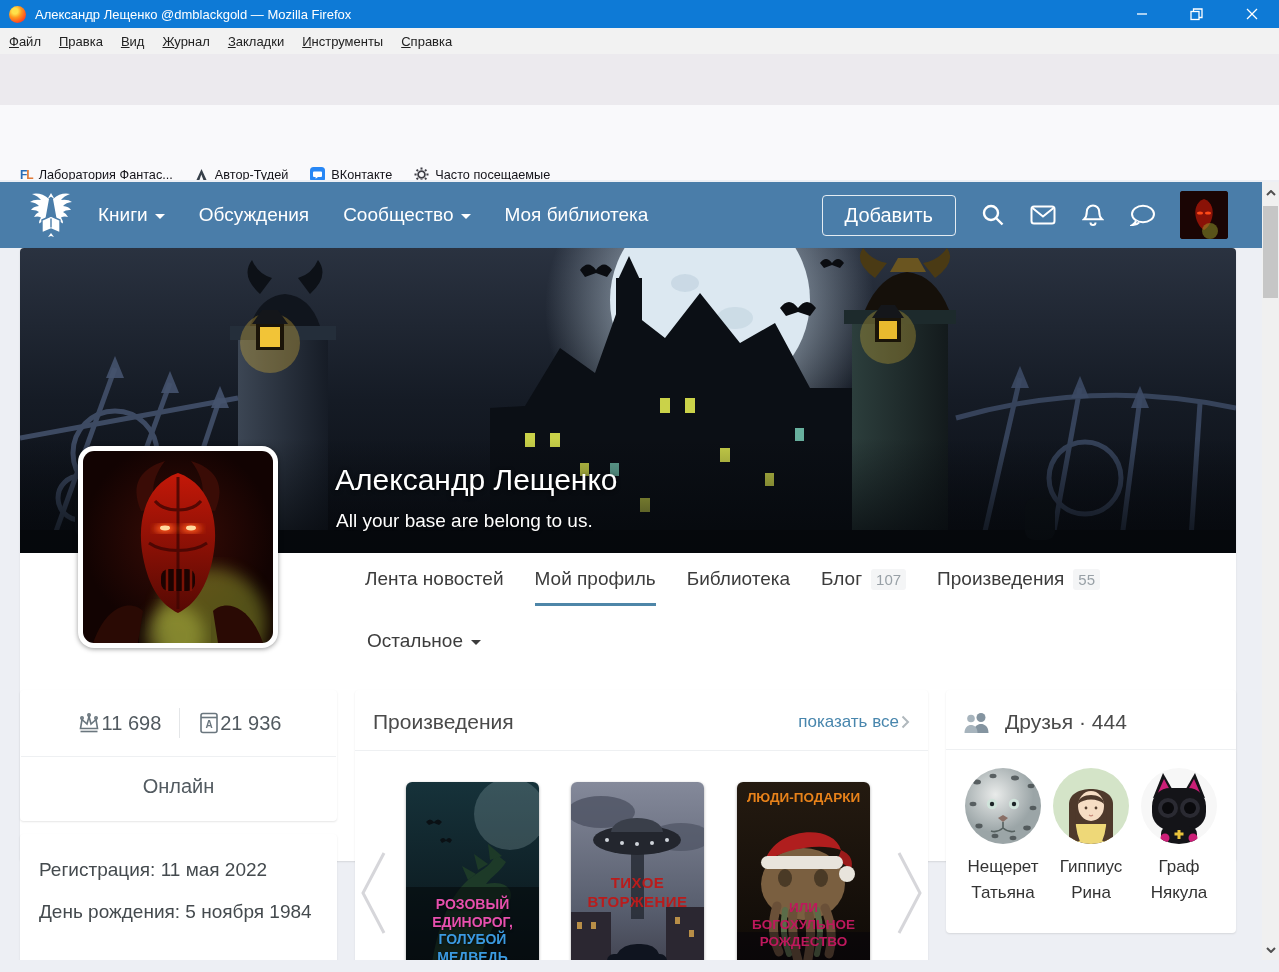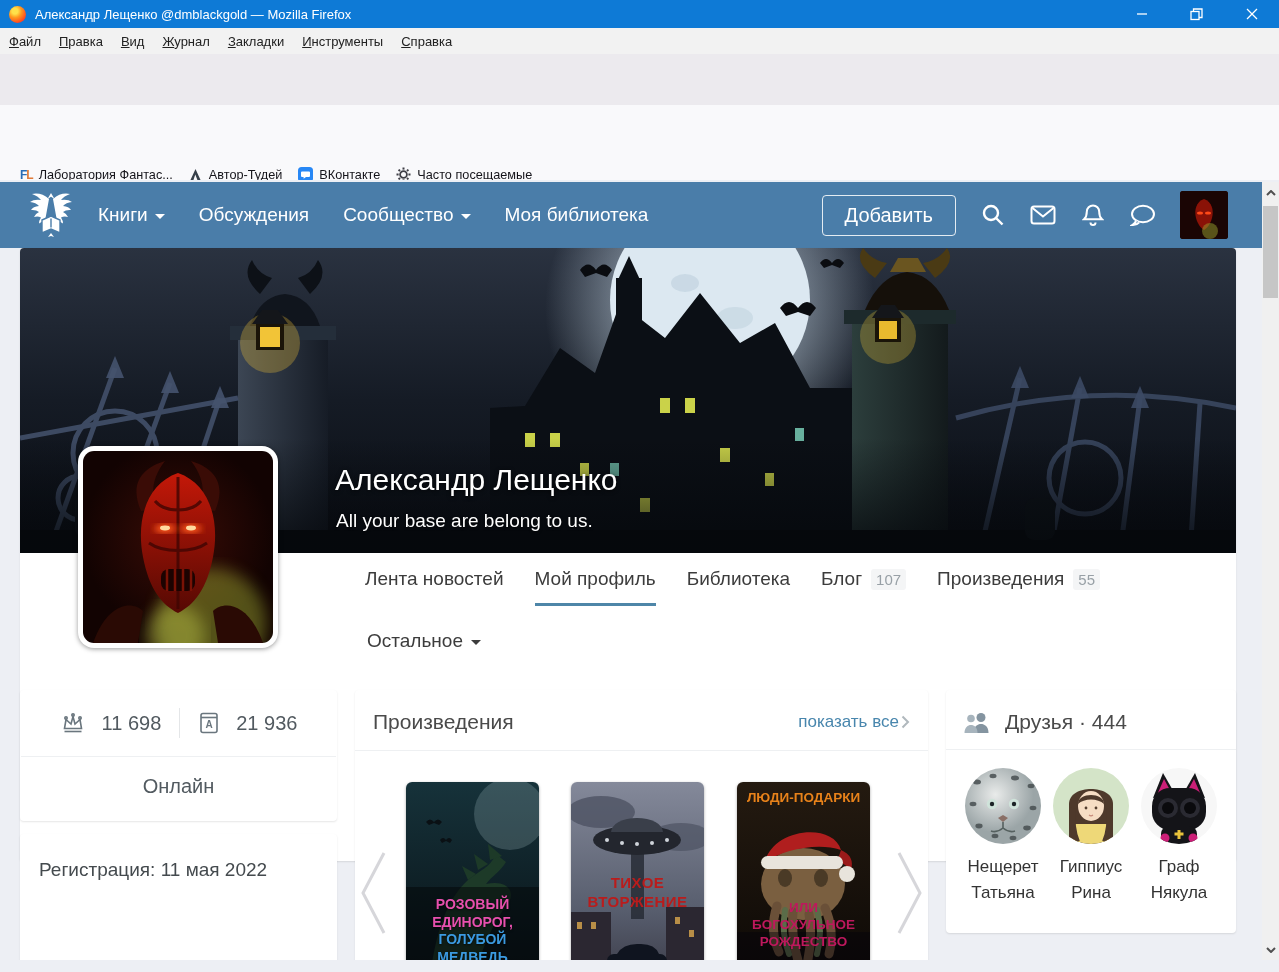--- a/index.html
+++ b/index.html
@@ -38,21 +38,21 @@
   .nav-btn { position:absolute; top:117px; width:30px; height:30px; border-radius:4px;
     display:flex; align-items:center; justify-content:center; }
   #urlbar { position:absolute; left:215px; top:115px; width:750px; height:34px; background:#f0f0f4;
     border-radius:6px; display:flex; align-items:center; padding:0 6px; }
   .urlbar-icon { width:28px; height:28px; display:flex; align-items:center; justify-content:center; }
   #url-text { font-size:14.5px; color:#7a7a85; margin-left:6px; flex:1; white-space:nowrap; overflow:hidden; }
   #url-text b { color:#15141a; font-weight:400; }
   .toolbar-right-icon { position:absolute; top:117px; width:30px; height:30px; display:flex; align-items:center; justify-content:center; }
 
   #bookmarksbar { position:absolute; left:0; top:158px; width:1279px; height:34px; background:#f9f9fb;
-    border-bottom:1px solid #d8d8dc; display:flex; align-items:center; padding-left:12px; gap:0; }
+    border-bottom:1px solid #d8d8dc; display:flex; align-items:center; padding-left:12px; gap:6px; }
   .bookmark { display:flex; align-items:center; gap:6px; font-size:12.7px; color:#15141a; padding:4px 8px; border-radius:4px; }
   #fl-icon { font-size:12px; font-weight:bold; letter-spacing:-1px; }
   #fl-icon .f { color:#2a6db5; } #fl-icon .l { color:#e07b39; }
 
   
   #viewport { position:absolute; left:0; top:180px; width:1279px; height:780px; background:#edeff4; overflow:hidden; }
   #site-header { position:absolute; left:0; top:2px; width:1262px; height:66px; background:#4a7da9;
     display:flex; align-items:center; color:#fff; }
   #site-logo { margin:0 22px 0 26px; }
   .site-nav-item { font-size:19px; color:#fff; margin-right:34px; display:flex; align-items:center; gap:7px; }
@@ -78,21 +78,21 @@
   .ptab { padding-bottom:13px; display:flex; gap:9px; align-items:flex-start; }
   .ptab.active { border-bottom:3px solid #4e86a8; }
   .ptab .count { font-size:15px; color:#98a0a6; background:#f4f5f6; border-radius:3px; padding:2px 5px; margin-top:1px; }
   #more-tab { position:absolute; left:347px; top:382px; font-size:19px; color:#3c3c3c; display:flex; align-items:center; gap:8px; }
   #more-tab .caret-down { border-top-color:#3c3c3c; }
 
   .card { position:absolute; background:#fff; border-radius:4px; box-shadow:0 1px 2px rgba(0,0,0,.1); }
   
   #stats-card { left:20px; top:510px; width:317px; height:131px; }
   #stats-row { display:flex; align-items:center; justify-content:center; gap:18px; height:66px; font-size:20px; color:#525a60; }
-  .stat { display:flex; align-items:center; gap:16px; }
+  .stat { display:flex; align-items:center; gap:0; }
   #stats-divider { width:1px; height:30px; background:#e4e6e8; }
   #stats-hr { height:1px; background:#eef0f2; margin:0 1px; }
   #status-online { text-align:center; font-size:20px; color:#525a60; padding-top:18px; }
 
   
   #info-card { left:20px; top:654px; width:317px; height:140px; padding:22px 19px; font-size:19px; color:#444a4e; }
   #info-card div { margin-bottom:14px; line-height:1.45; }
 
   
   #works-card { left:355px; top:510px; width:573px; height:290px; }
@@ -594,20 +594,21 @@
         </svg>
         <span>21 936</span>
       </div>
     </div>
     <div id="stats-hr"></div>
     <div id="status-online">Онлайн</div>
   </div>
 
   <div class="card" id="info-card">
     <div>Регистрация: 11 мая 2022</div>
+    <div>День рождения: 5 ноября 1984</div>
   </div>
 
   <div class="card" id="works-card">
     <div id="works-head">
       <span id="works-title">Произведения</span>
       <span id="show-all">
         <span>показать все</span>
         <svg width="9" height="14" fill="none" stroke="#b0b8bd" stroke-width="2">
             <polyline points="1.5,1.5 7,7 1.5,12.5"></polyline>
           </svg>

